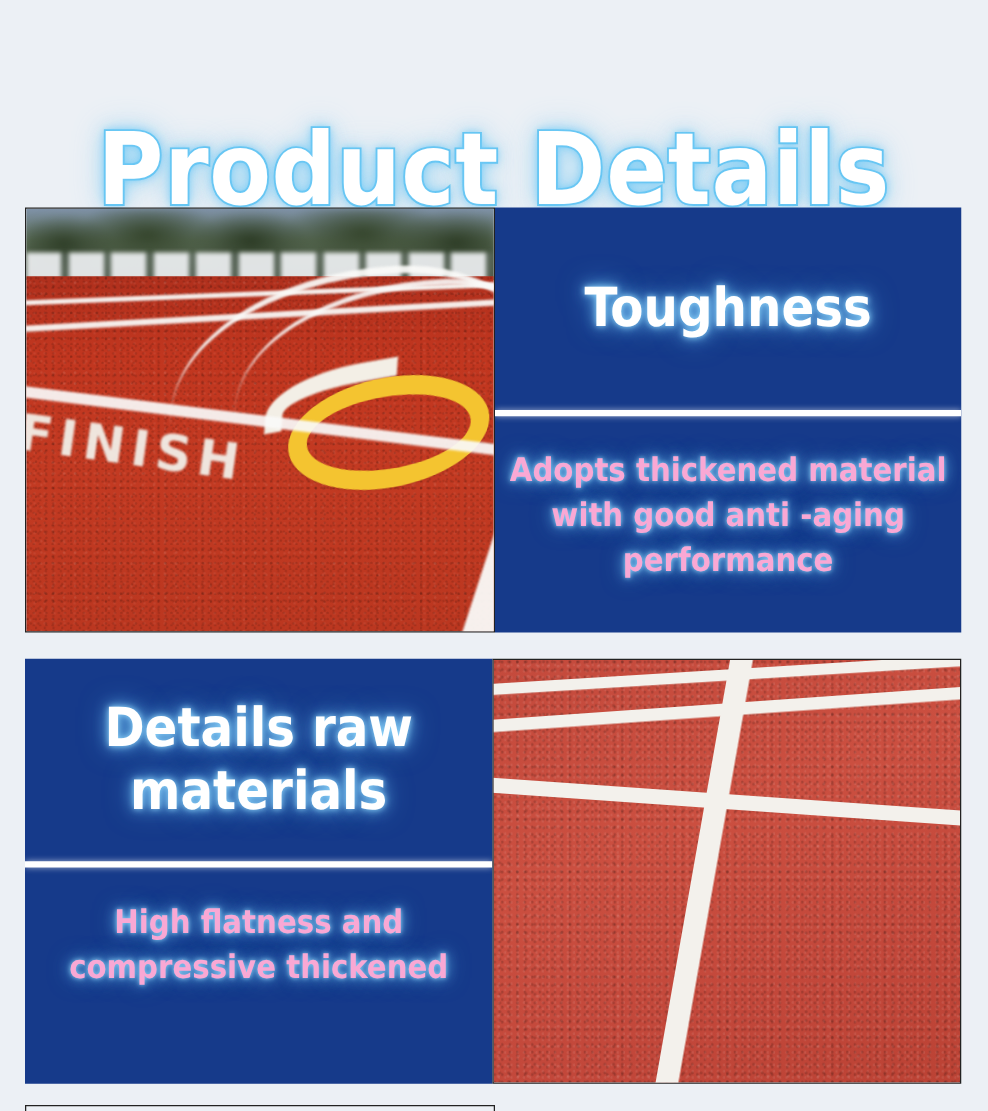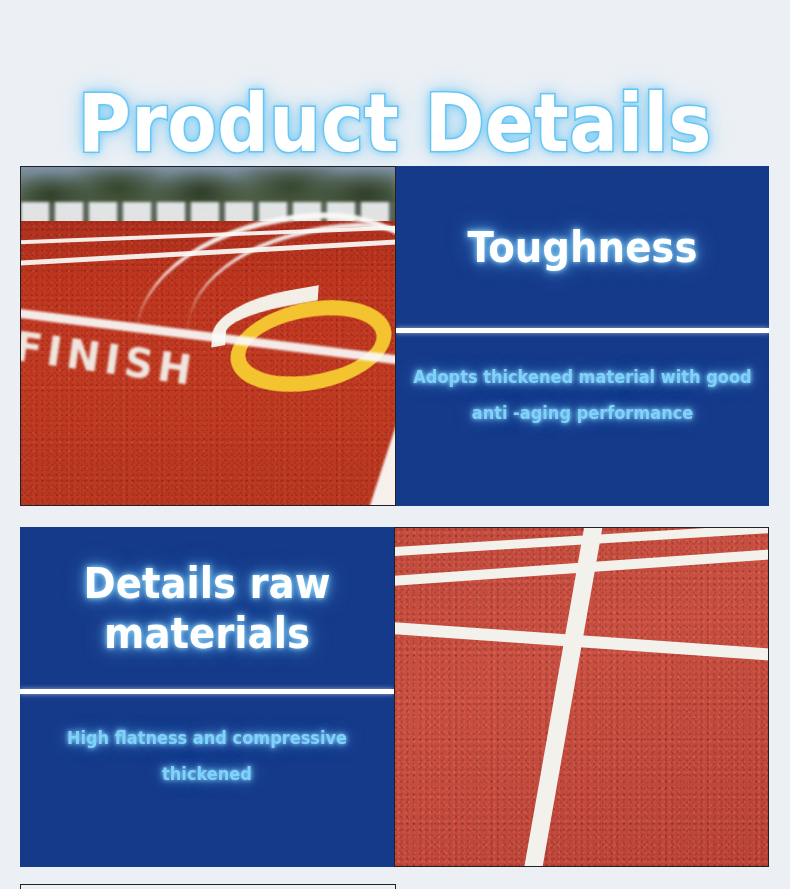--- a/index.html
+++ b/index.html
@@ -18,21 +18,21 @@
     width: 790px;
     height: 889px;
     background: #ecf0f5;
     overflow: hidden;
   }
 
   
   .page-title {
     position: absolute;
     left: 0;
-    top: 24px;
+    top: 36px;
     width: 790px;
     text-align: center;
     font-size: 80px;
     line-height: 92px;
     font-weight: 700;
     letter-spacing: 0.5px;
     font-family: "DejaVu Sans", "Liberation Sans", sans-serif;
     font-stretch: condensed;
     color: #ffffff;
     -webkit-text-stroke: 3px #62c6f2;
@@ -110,24 +110,24 @@
     color: #ffffff;
     text-align: center;
     text-shadow:
       0 0 5px rgba(150, 220, 255, 0.95),
       0 0 12px rgba(120, 205, 255, 0.8),
       0 0 22px rgba(100, 195, 255, 0.55);
   }
   .card-body {
     font-family: "DejaVu Sans", "Liberation Sans", sans-serif;
     font-stretch: condensed;
-    font-size: 18px;
+    font-size: 26px;
     line-height: 36px;
     font-weight: 700;
-    color: #7dd3fc;
+    color: #f9a8d4;
     text-align: center;
     text-shadow:
       0 0 4px rgba(150, 220, 255, 0.95),
       0 0 10px rgba(120, 205, 255, 0.75),
       0 0 18px rgba(100, 195, 255, 0.5);
   }
 
   
   .photo {
     position: absolute;

